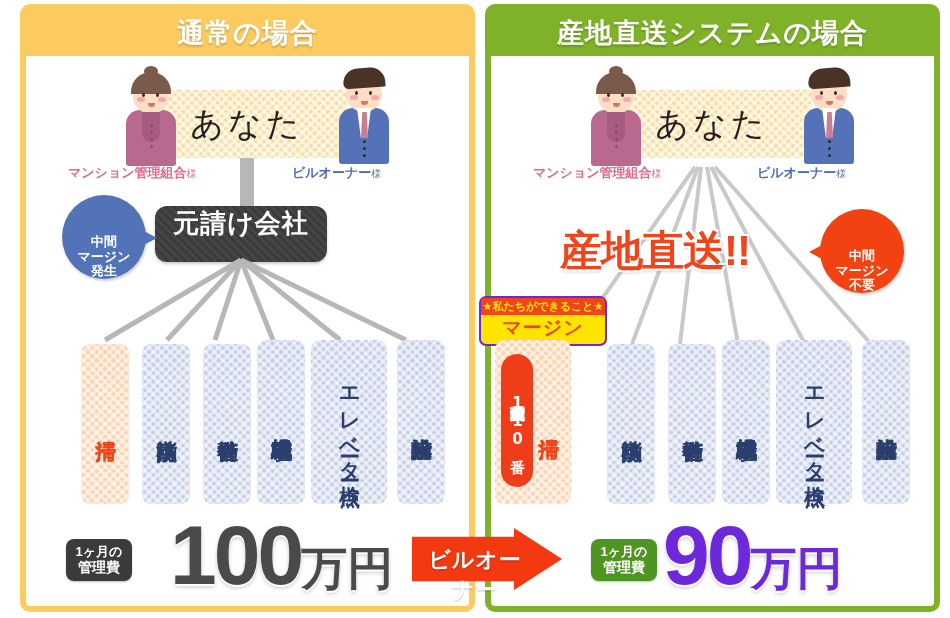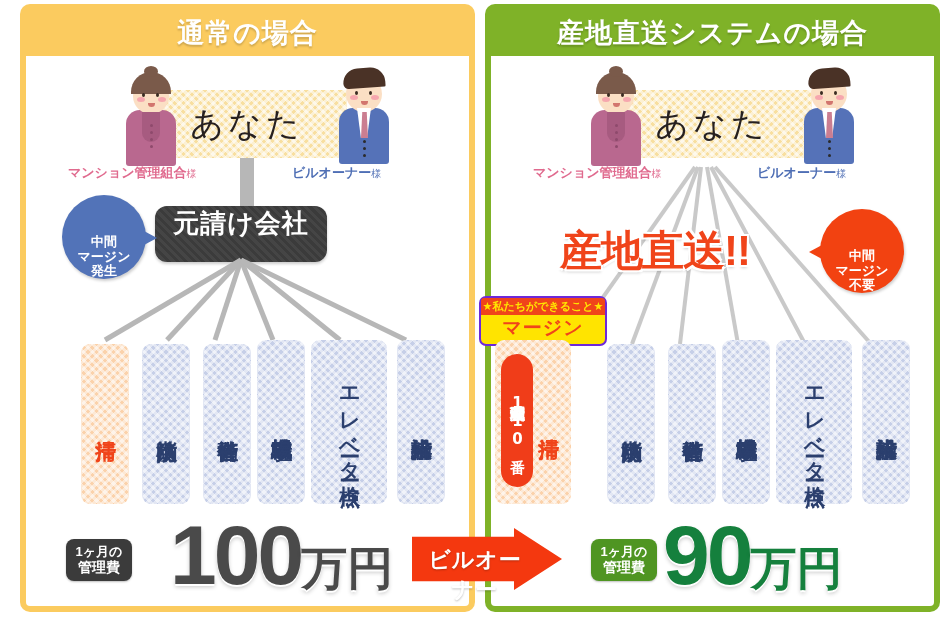--- a/index.html
+++ b/index.html
@@ -239,21 +239,21 @@
     position: absolute; font-weight: bold; white-space: nowrap;
     line-height: 1;
   }
   .big-amount .num { font-size: 84px; letter-spacing: -3px; }
   .big-amount .unit { font-size: 46px; }
   .amount-dark {
     color: #4a4a4a;
     text-shadow: 0 2px 0 #fff, 0 3px 4px rgba(0,0,0,.22);
   }
   .amount-green {
-    color: #15803d;
+    color: #6d28d9;
     text-shadow: 0 2px 0 #fff, 0 3px 4px rgba(0,0,0,.22);
   }
 
   .cost-arrow {
     position: absolute; left: 412px; top: 528px; width: 150px; height: 62px;
     background: #f4380f;
     clip-path: polygon(0 14%, 68% 14%, 68% 0, 100% 50%, 68% 100%, 68% 86%, 0 86%);
     filter: drop-shadow(1px 2px 3px rgba(0,0,0,.22));
   }
   .cost-arrow-text {

